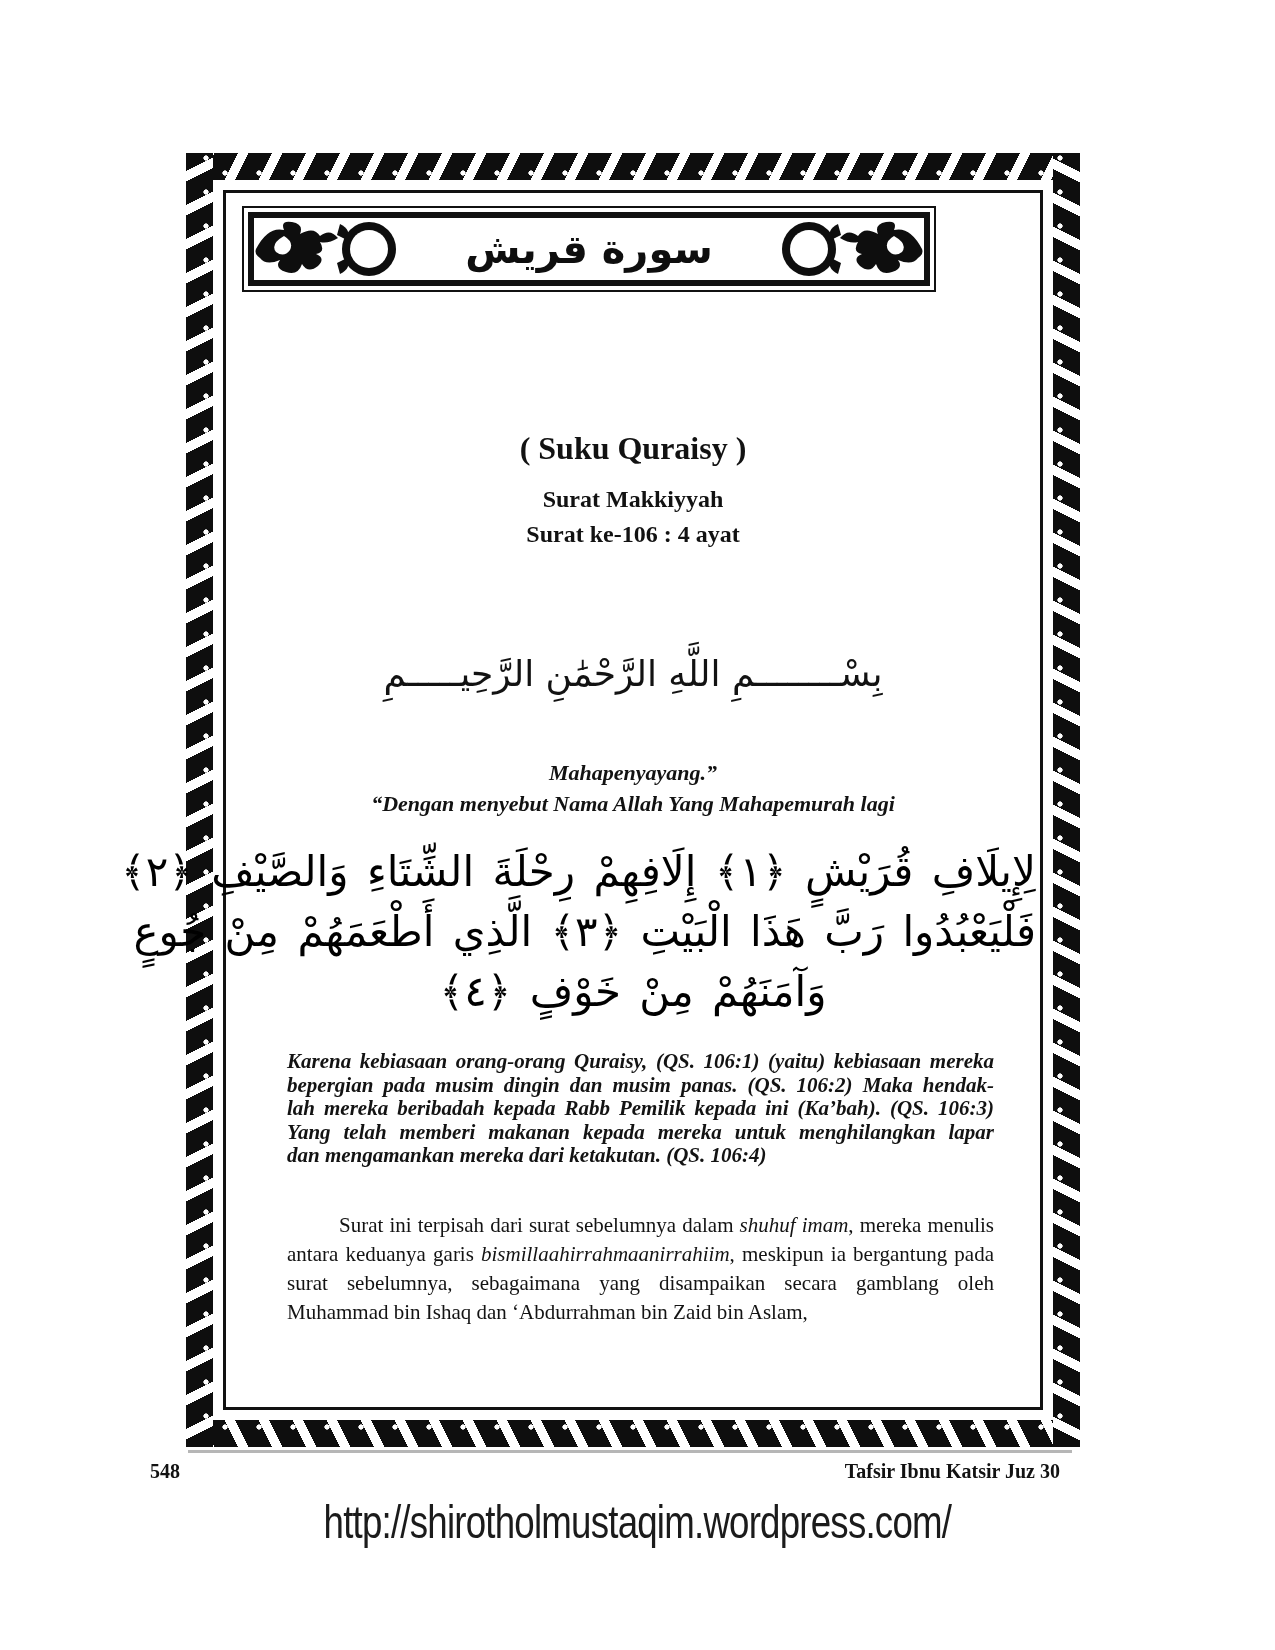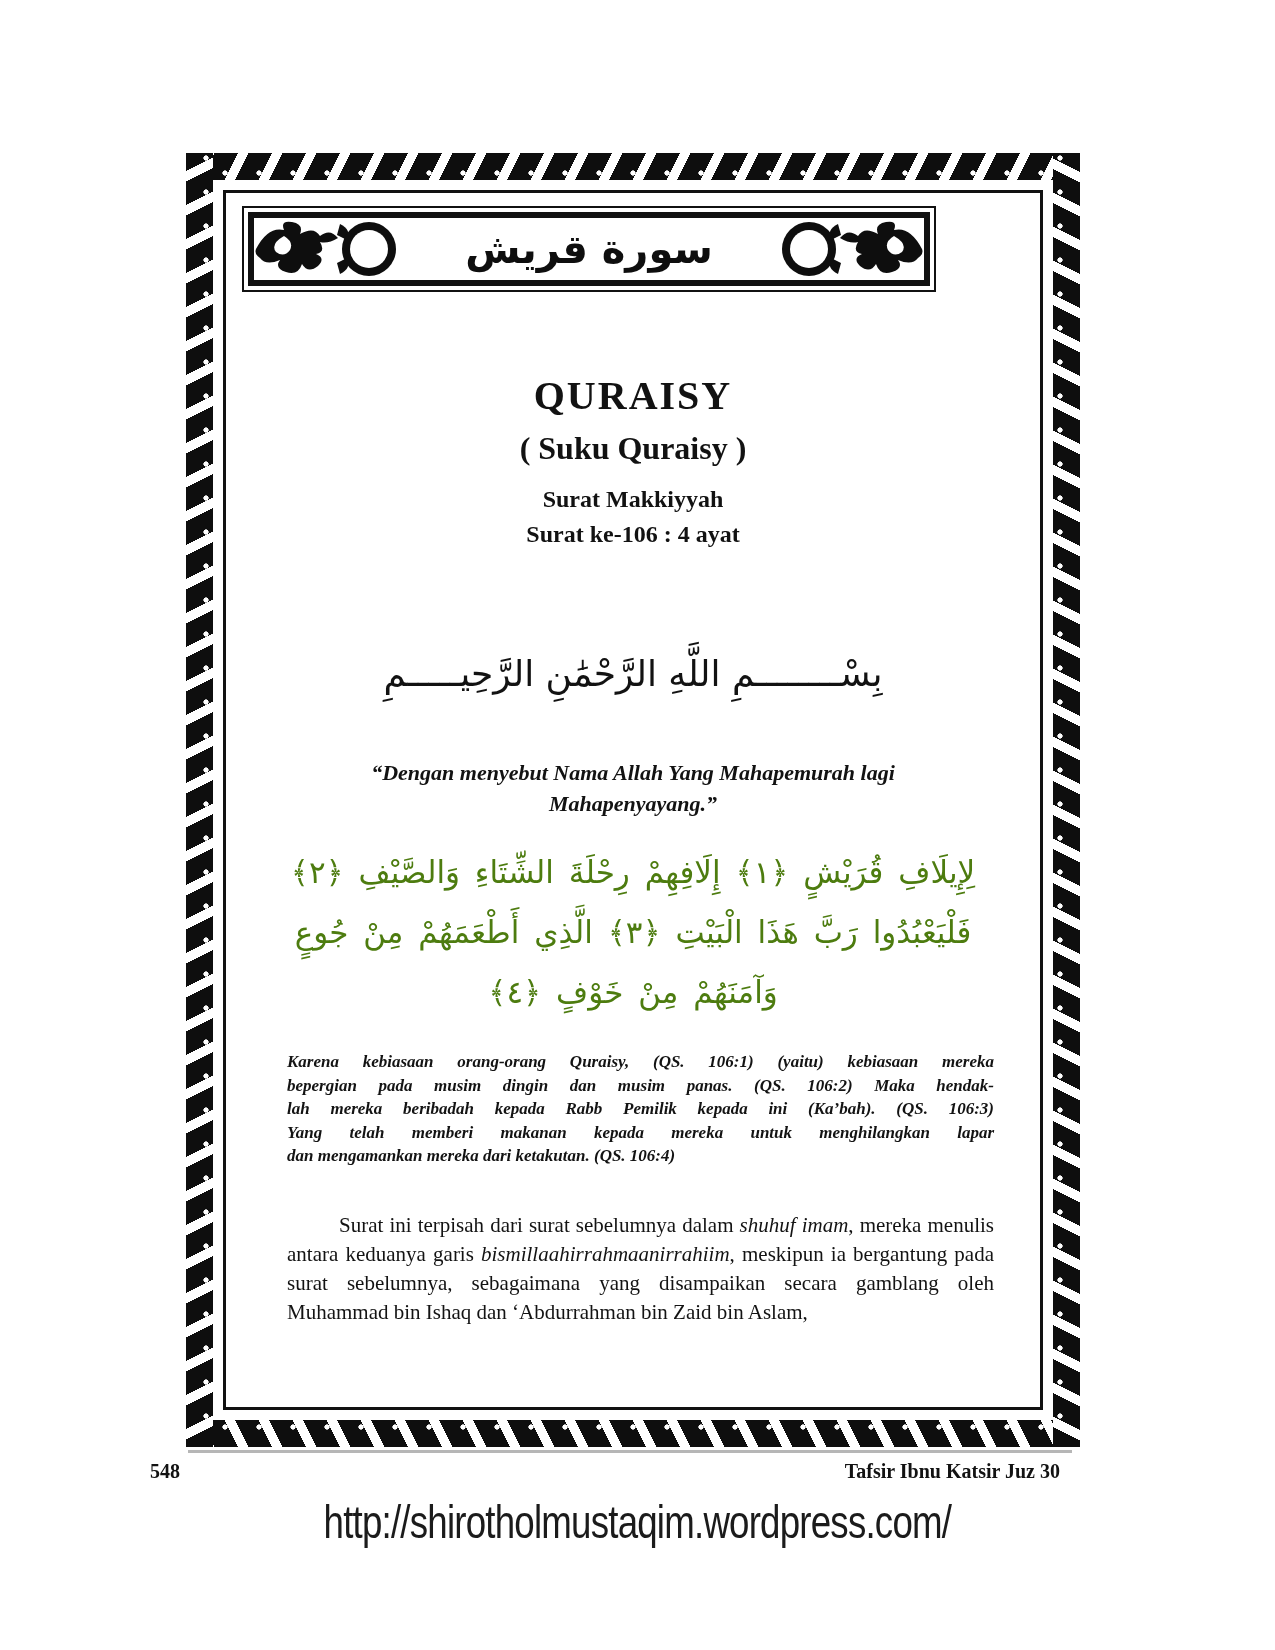--- a/index.html
+++ b/index.html
@@ -57,26 +57,26 @@
   .surah-class{top:486px;font-size:24px;font-weight:bold;}
   .surah-num{top:521px;font-size:24px;font-weight:bold;}
 
   
   .bismillah{top:632px;direction:rtl;font-family:"DejaVu Sans", sans-serif;
     font-size:36px;line-height:84px;white-space:nowrap;}
   .bismillah-tr{top:757px;font-size:22px;font-weight:bold;font-style:italic;line-height:31px;}
 
   
   .verses{position:absolute;left:230px;top:842px;width:806px;text-align:center;
-    direction:rtl;font-family:"DejaVu Sans", sans-serif;font-size:31px;color:#4d7c0f;}
+    direction:rtl;font-family:"DejaVu Sans", sans-serif;font-size:42px;color:#000000;}
   .verse-line{line-height:60px;white-space:nowrap;word-spacing:5px;}
 
   
   .vtrans{position:absolute;left:287px;top:1050px;width:707px;
-    font-size:17px;font-weight:bold;font-style:italic;line-height:23.6px;color:#131313;}
+    font-size:21px;font-weight:bold;font-style:italic;line-height:23.6px;color:#131313;}
   .vtrans-line{white-space:nowrap;text-align:justify;text-align-last:justify;}
   .vtrans-line.last{text-align:left;text-align-last:left;font-family:Liberation Serif, serif;}
 
   
   .bodypara{position:absolute;left:287px;top:1190px;width:707px;
     font-size:21px;line-height:29px;text-align:justify;text-indent:52px;color:#131313;}
   .bodypara .it{font-style:italic;}
 
   
   .pgnum{position:absolute;left:150px;top:1460px;font-size:20px;font-weight:600;}
@@ -120,29 +120,28 @@
           <path d="M30 18 Q40 24 36 32 Q30 40 22 34 Q16 26 30 18 Z" fill="#ffffff"></path>
           <path d="M86 6 Q98 12 93 22 L83 17 Z"></path>
           <path d="M86 56 Q98 50 93 40 L83 45 Z"></path>
           <circle cx="115" cy="31" r="27"></circle>
           <circle cx="115" cy="31" r="19" fill="#ffffff"></circle>
         </g>
       </svg>
     </div>
   </div>
 
-  <div class="centerblock surah-title">QURAISY</div>
   <div class="centerblock surah-class">Surat Makkiyyah</div>
   <div class="centerblock surah-subtitle">( Suku Quraisy )</div>
   <div class="centerblock surah-num">Surat ke-106 : 4 ayat</div>
 
   <div class="centerblock bismillah" dir="rtl">بِسْــــــــمِ اللَّهِ الرَّحْمَٰنِ الرَّحِيـــــمِ</div>
   <div class="centerblock bismillah-tr">
+    <div>Mahapenyayang.”</div>
     <div>“Dengan menyebut Nama Allah Yang Mahapemurah lagi</div>
-    <div>Mahapenyayang.”</div>
   </div>
 
   <div class="verses">
     <div class="verse-line">لِإِيلَافِ قُرَيْشٍ ﴿١﴾ إِلَافِهِمْ رِحْلَةَ الشِّتَاءِ وَالصَّيْفِ ﴿٢﴾</div>
     <div class="verse-line">فَلْيَعْبُدُوا رَبَّ هَذَا الْبَيْتِ ﴿٣﴾ الَّذِي أَطْعَمَهُمْ مِنْ جُوعٍ</div>
     <div class="verse-line">وَآمَنَهُمْ مِنْ خَوْفٍ ﴿٤﴾</div>
   </div>
 
   <div class="vtrans">
     <div class="vtrans-line">Karena kebiasaan orang-orang Quraisy, (QS. 106:1) (yaitu) kebiasaan mereka</div>

